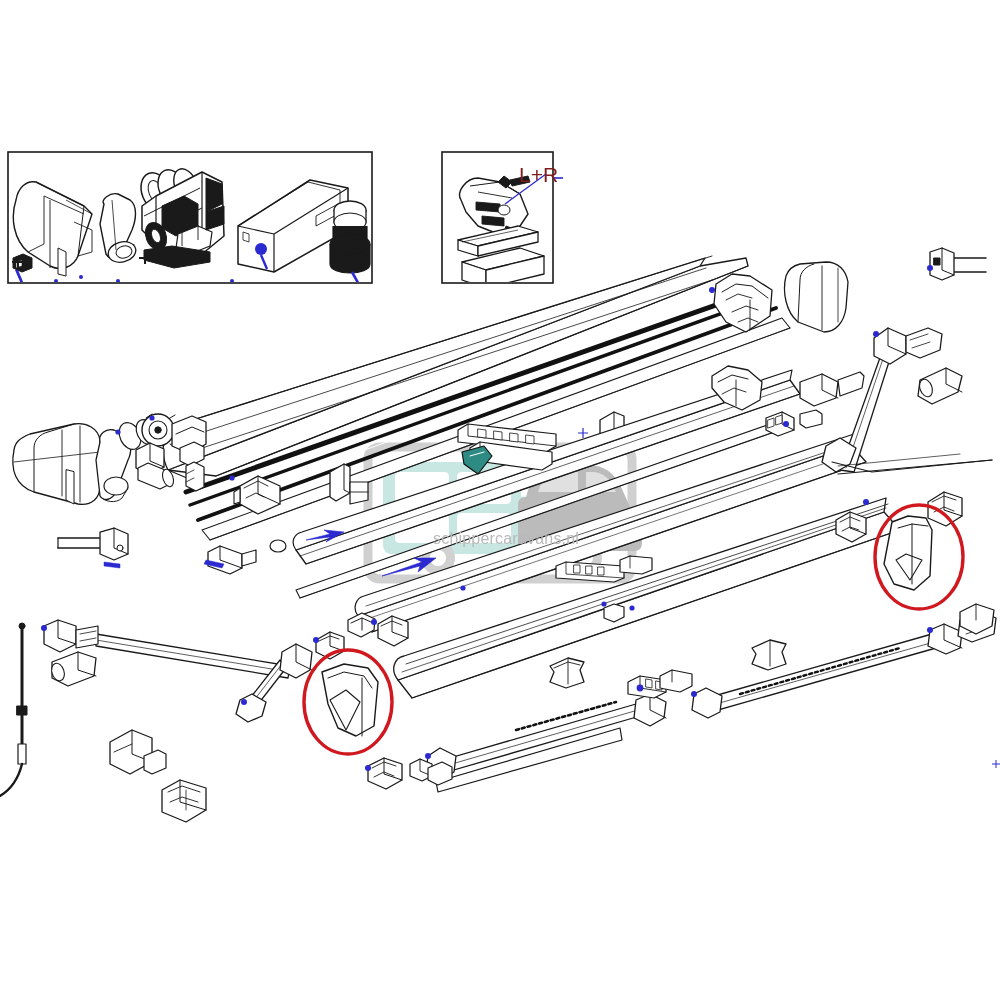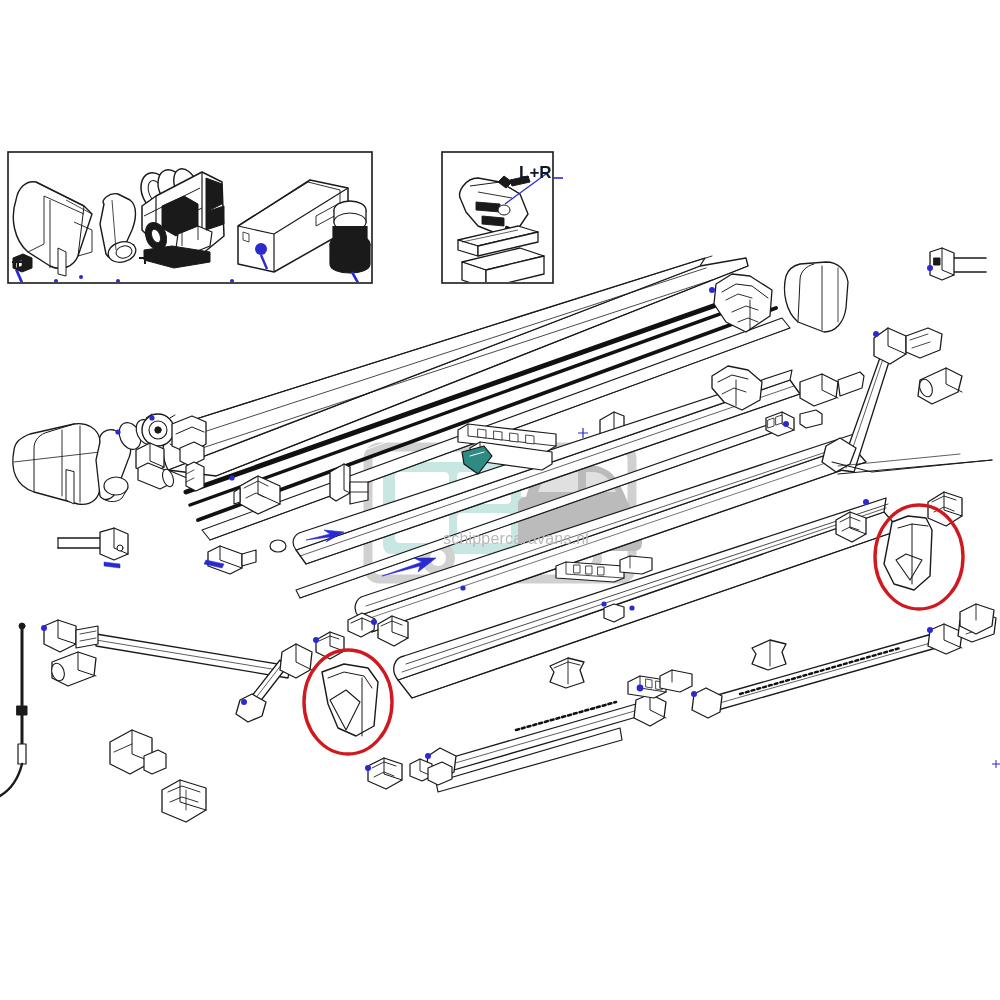--- a/index.html
+++ b/index.html
@@ -28,27 +28,27 @@
     height: 1000px;
   }
   .lbl {
     position: absolute;
     font-family: "Liberation Sans", sans-serif;
     white-space: nowrap;
   }
   #lrLabel {
     left: 519px;
     top: 163px;
-    font-size: 17px;
-    font-weight: 700;
-    color: #0f172a;
+    font-size: 21px;
+    font-weight: 400;
+    color: #7f1d1d;
     letter-spacing: 0px;
   }
   #wmText {
-    left: 443px;
+    left: 433px;
     top: 530px;
     font-size: 16px;
     color: #b9b9b9;
     letter-spacing: .2px;
   }
 </style>
 </head>
 <body>
 
 <div id="stage">

